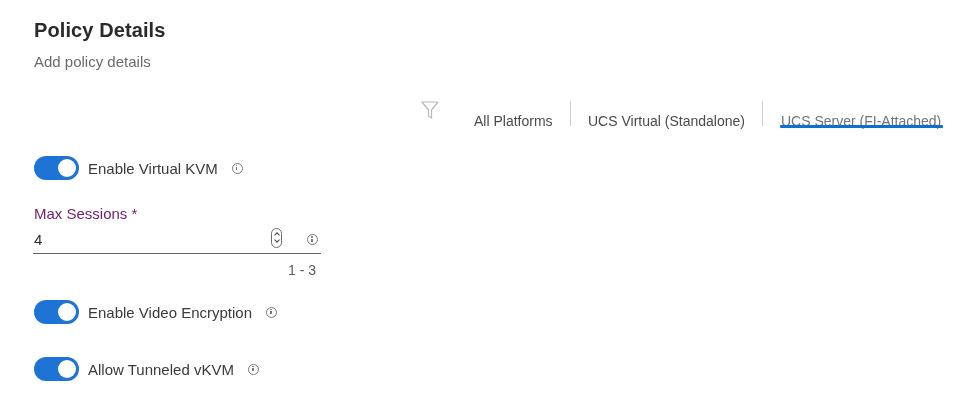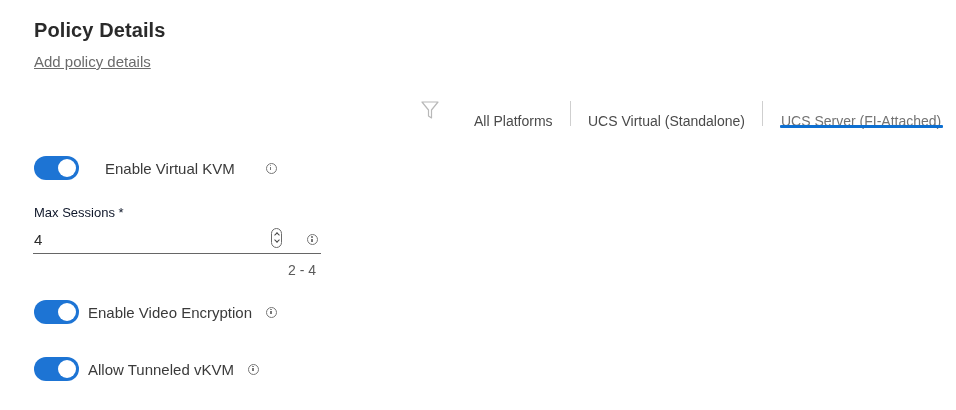--- a/index.html
+++ b/index.html
@@ -1,45 +1,45 @@
 <!DOCTYPE html>
 <html><head>
 <meta charset="utf-8">
 <style>
   * { box-sizing: border-box; margin: 0; padding: 0; }
   html, body { width: 956px; height: 410px; background: #ffffff; overflow: hidden; }
   body { font-family: "Liberation Sans", "DejaVu Sans", sans-serif; color: #2b2b2b; position: relative; }
 
   .title { position: absolute; left: 34px; top: 19px; font-size: 20px; font-weight: bold; color: #2a2a2a; letter-spacing: 0.1px; }
-  .subtitle { position: absolute; left: 34px; top: 53px; font-size: 15px; color: #6b6b6b; text-decoration: underline; }
+  .subtitle { position: absolute; left: 34px; top: 53px; font-size: 15px; color: #6b6b6b; }
 
   .tabs { position: absolute; top: 99px; left: 420px; height: 32px; display: flex; align-items: flex-start; }
   .filter-icon { position: absolute; left: 0; top: 1px; width: 20px; height: 20px; }
   .tab { position: absolute; top: 14px; font-size: 14px; color: #4a4a4a; white-space: nowrap; cursor: pointer; }
   .tab-all { left: 54px; }
   .tab-standalone { left: 168px; }
   .tab-fi { left: 361px; color: #737373; }
   .tab-underline { position: absolute; left: 360px; top: 26px; width: 163px; height: 3px; background: #0d6fd1; border-radius: 1px; }
   .sep { position: absolute; top: 2px; width: 1px; height: 25px; background: #cfcfcf; }
   .sep1 { left: 150px; }
   .sep2 { left: 342px; }
 
   .toggle-row { position: absolute; left: 34px; display: flex; align-items: center; height: 24px; }
   .toggle { width: 45px; height: 24px; border-radius: 12px; background: #1d74d4; position: relative; cursor: pointer; }
   .toggle .knob { position: absolute; right: 3px; top: 3px; width: 18px; height: 18px; border-radius: 50%; background: #ffffff; }
   .toggle-label { margin-left: 9px; font-size: 15px; color: #3a3a3a; }
   .info-icon { display: inline-block; width: 11px; height: 11px; border: 1.3px solid #777; border-radius: 50%; position: relative; margin-left: 14px; }
   .info-icon::before { content: ""; position: absolute; left: 3.3px; top: 1.2px; width: 1.4px; height: 1.4px; background: #777; border-radius: 50%; }
   .info-icon::after { content: ""; position: absolute; left: 3.3px; top: 3.6px; width: 1.4px; height: 3.2px; background: #777; }
 
-  .row-kvm { top: 156px; gap: 17px; }
+  .row-kvm { top: 156px; }
   .row-video { top: 300px; justify-content: space-between; }
   .row-tunnel { top: 357px; }
 
-  .field-label { position: absolute; left: 34px; top: 205px; font-size: 13px; color: #0f172a; }
+  .field-label { position: absolute; left: 34px; top: 205px; font-size: 15px; color: #701a75; }
   .field { position: absolute; left: 33px; top: 226px; width: 288px; height: 28px; border-bottom: 1.5px solid #666; }
   .field-value { position: absolute; left: 1px; top: 5px; font-size: 15px; color: #2a2a2a; border: none; background: transparent; width: 200px; font-family: "Liberation Sans", sans-serif; outline: none; }
   .stepper { position: absolute; left: 238px; top: 2px; width: 11px; height: 20px; border: 1.2px solid #6b6b6b; border-radius: 6px; cursor: pointer; }
   .stepper .up, .stepper .down { position: absolute; left: 2.5px; width: 4px; height: 4px; border-left: 1.2px solid #444; border-top: 1.2px solid #444; }
   .stepper .up { top: 4px; transform: rotate(45deg); }
   .stepper .down { top: 9px; transform: rotate(225deg); }
   .field .info-icon { position: absolute; left: 274px; top: 8px; margin-left: 0; }
   .range-hint { position: absolute; left: 288px; top: 262px; font-size: 14px; color: #5a5a5a; }
 </style>
 </head>
@@ -70,21 +70,21 @@
 
 <div class="field-label">Max Sessions *</div>
 <div class="field">
   <input class="field-value" type="text" value="4" style="">
   <span class="stepper">
     <span class="up"></span>
     <span class="down"></span>
   </span>
   <span class="info-icon"></span>
 </div>
-<div class="range-hint">2 - 4</div>
+<div class="range-hint">1 - 3</div>
 
 <div class="toggle-row row-video">
   <div class="toggle">
       <span class="knob"></span>
     </div>
   <span class="toggle-label">Enable Video Encryption</span>
   <span class="info-icon"></span>
 </div>
 
 <div class="toggle-row row-tunnel">

